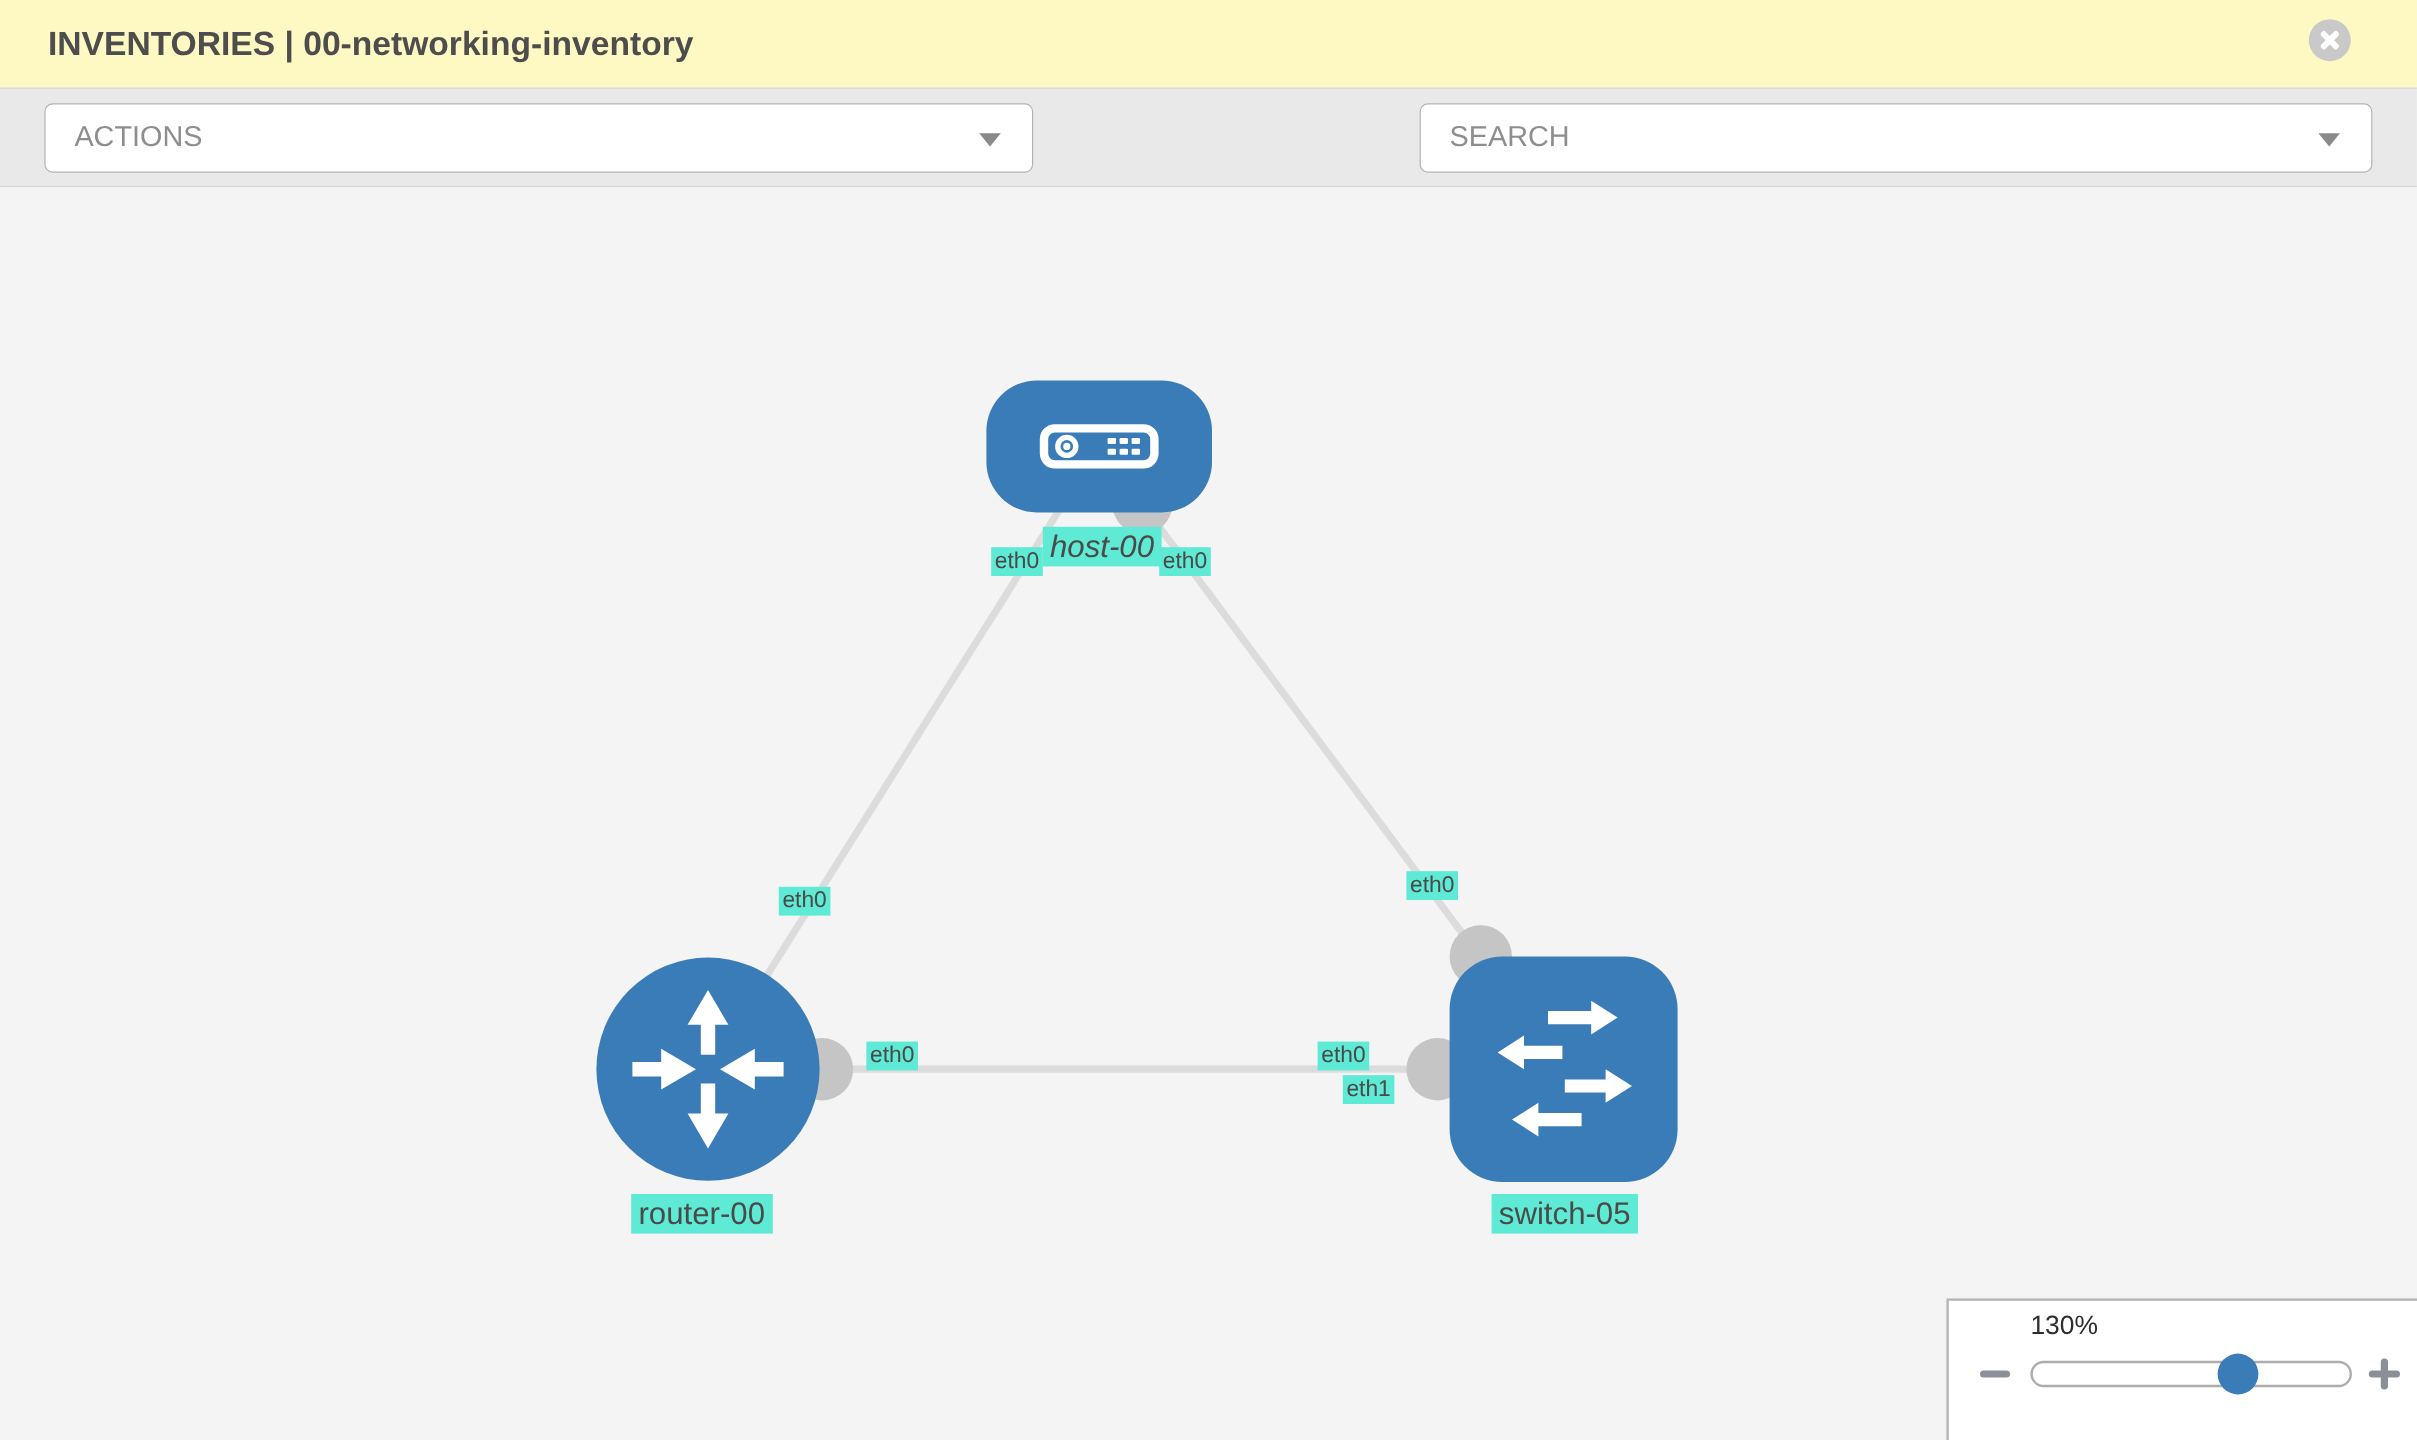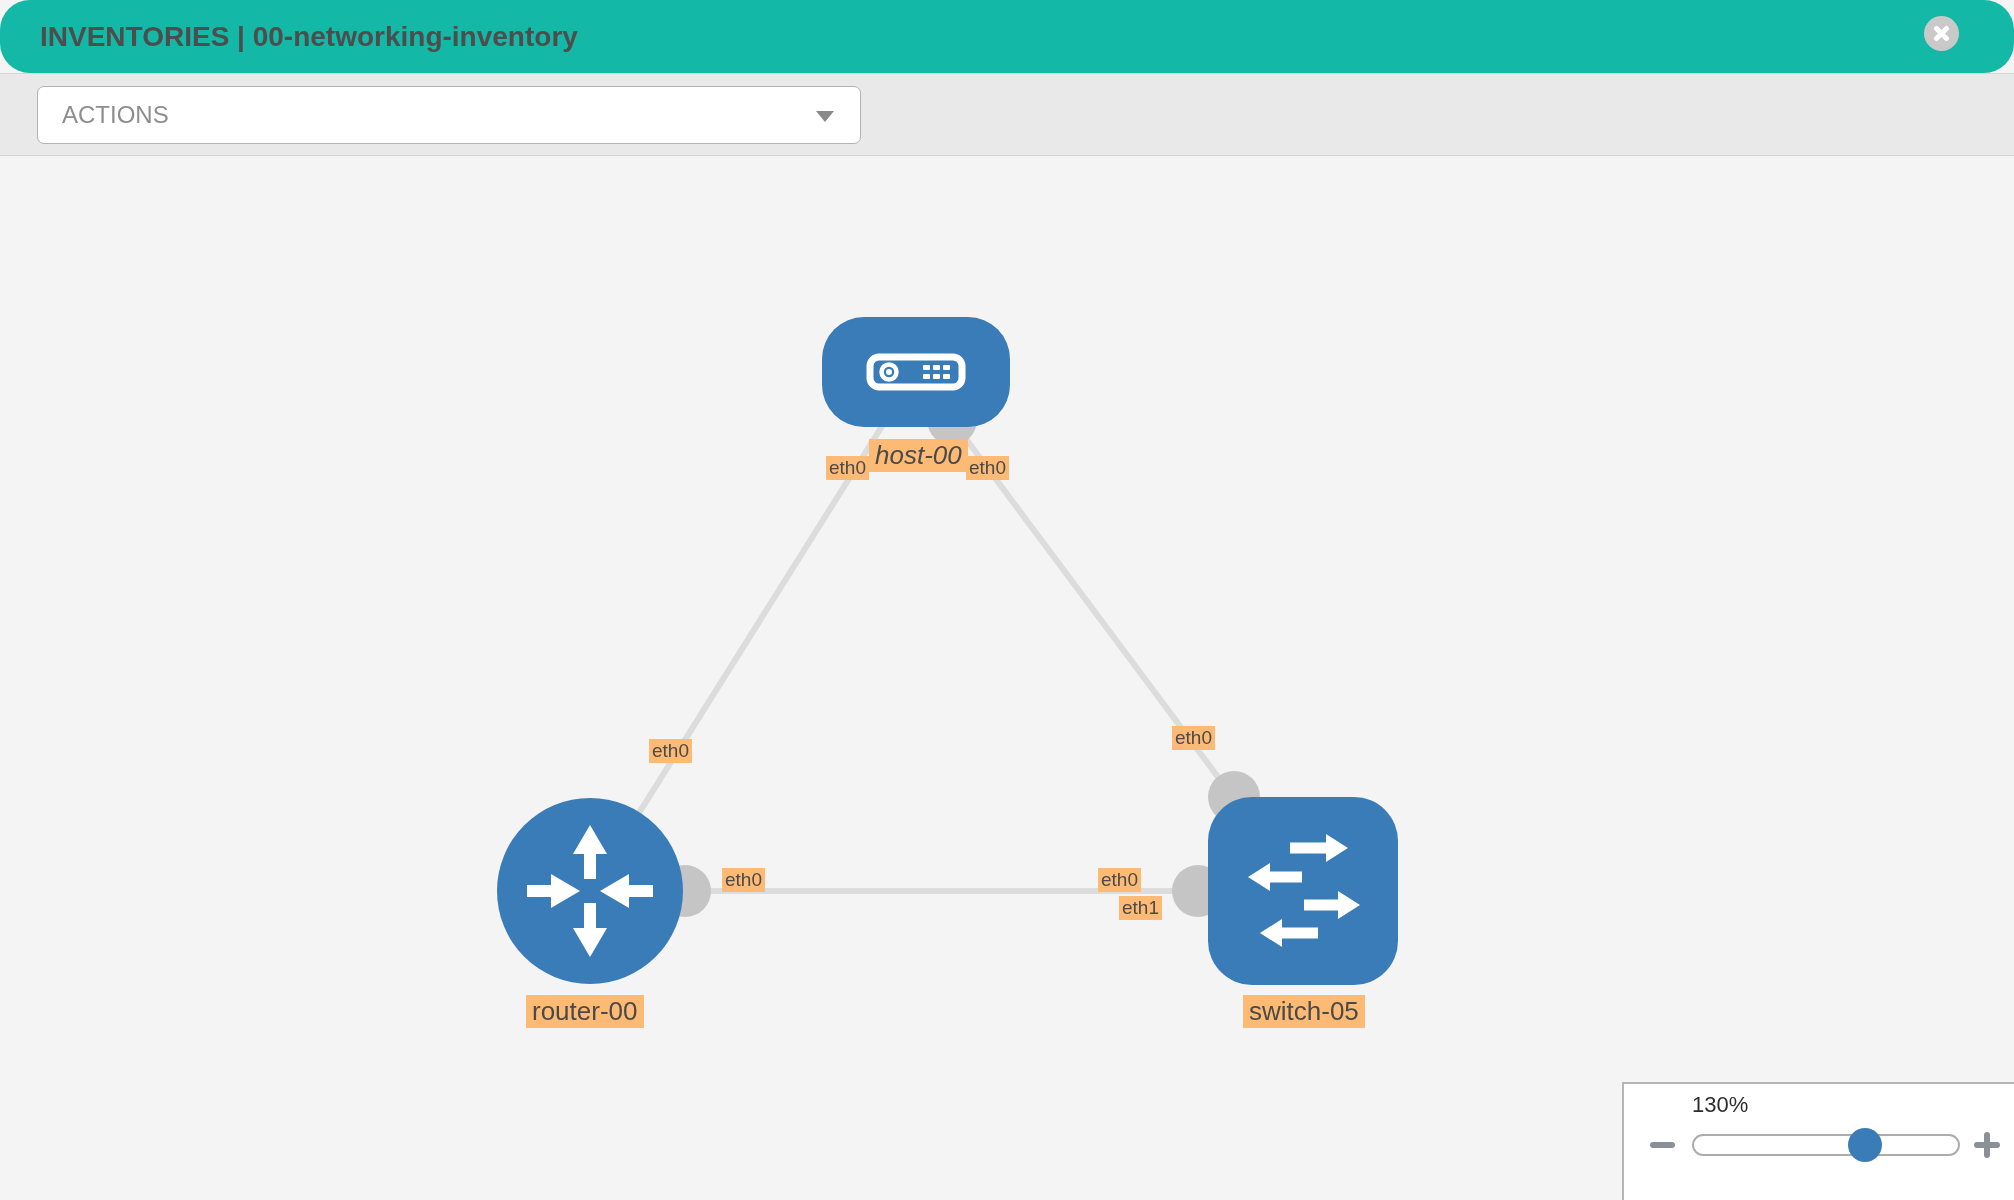--- a/index.html
+++ b/index.html
@@ -1,21 +1,21 @@
 <!DOCTYPE html>
 <html><head>
 <meta charset="utf-8">
 <style>
   * { margin:0; padding:0; box-sizing:border-box; }
   html,body { width:2014px; height:1200px; overflow:hidden;
     font-family:"Liberation Sans", sans-serif; background:#f4f4f4; }
 
   
   .header { position:absolute; left:0; top:0; width:2014px; height:73px;
-    background:#14b8a6; display:flex; align-items:center;border-radius:30px; }
+    background:#fef9c3; display:flex; align-items:center; }
   .title { margin-left:40px; font-size:28px; font-weight:bold; color:#4d4d4d; }
   .close-btn { position:absolute; left:1924px; top:16px; width:35px; height:35px;
     border-radius:50%; background:#c9c9c9; cursor:pointer; }
   .close-btn::before, .close-btn::after { content:""; position:absolute;
     left:8px; top:15px; width:19px; height:5px; border-radius:2px; background:#ffffff; }
   .close-btn::before { transform:rotate(45deg); }
   .close-btn::after  { transform:rotate(-45deg); }
 
   
   .toolbar { position:absolute; left:0; top:73px; width:2014px; height:83px;
@@ -37,21 +37,21 @@
   .canvas { position:absolute; left:0; top:156px; width:2014px; height:1044px;
     background:#f4f4f4; }
   .links-svg { position:absolute; left:0; top:0; z-index:1; pointer-events:none; }
 
   .node { position:absolute; background:#3a7cb7; z-index:2; cursor:pointer; }
   .node svg { display:block; }
   .node.host   { left:822px;  top:161px; width:188px; height:110px; border-radius:42px; }
   .node.router { left:497px;  top:642px; width:186px; height:186px; border-radius:50%; }
   .node.switch { left:1208px; top:641px; width:190px; height:188px; border-radius:44px; }
 
-  .chip { position:absolute; background:#fdba74; color:#4a4a4a; white-space:nowrap;
+  .chip { position:absolute; background:#5eead4; color:#4a4a4a; white-space:nowrap;
     z-index:3; }
   .iface { font-size:19px; line-height:24px; padding:0 3px; }
   .iface.front { z-index:4;margin-top:28px; }
   .nodelabel { font-size:26px; line-height:33px; padding:0 6px; }
 
   
   .zoom-panel { position:absolute; left:1622px; top:926px; width:400px; height:200px;
     background:#ffffff; border:2px solid #b5b5b5; z-index:5; }
   .zoom-level { position:absolute; left:68px; top:8px; width:268px;
     font-size:22px; color:#2d2d2d; }
@@ -88,20 +88,24 @@
 
   <svg class="tool-icon key" viewBox="0 0 44 44">
     <g stroke="#82878f" stroke-width="5.5" fill="none" stroke-linecap="round">
       <circle cx="14" cy="14" r="7.5"></circle>
       <line x1="20" y1="20" x2="36" y2="36"></line>
       <line x1="29" y1="29" x2="34" y2="24"></line>
       <line x1="36" y1="36" x2="41" y2="31"></line>
     </g>
   </svg>
 
+  <div class="select search">
+    <span class="sel-text">SEARCH</span>
+    <span class="caret"></span>
+  </div>
 </div>
 
 <div class="canvas">
 
   <svg class="links-svg" width="2014" height="1044">
     <g stroke="#dcdcdc" stroke-width="6">
       <line x1="916" y1="216" x2="590" y2="735"></line>
       <line x1="916" y1="216" x2="1303" y2="735"></line>
       <line x1="590" y1="735" x2="1303" y2="735"></line>
     </g>

